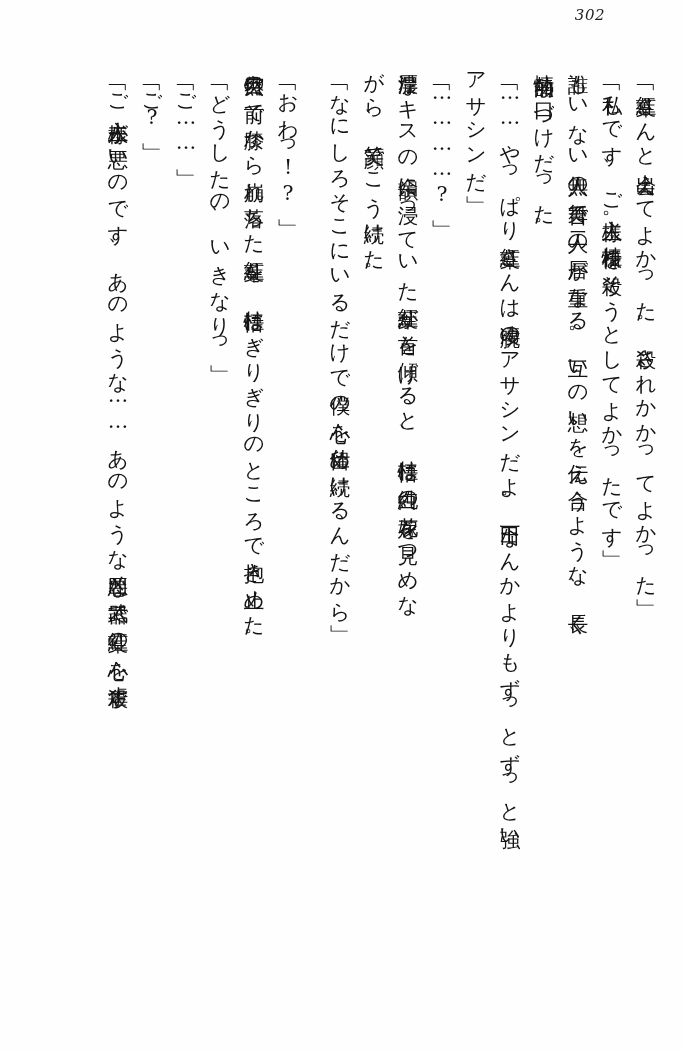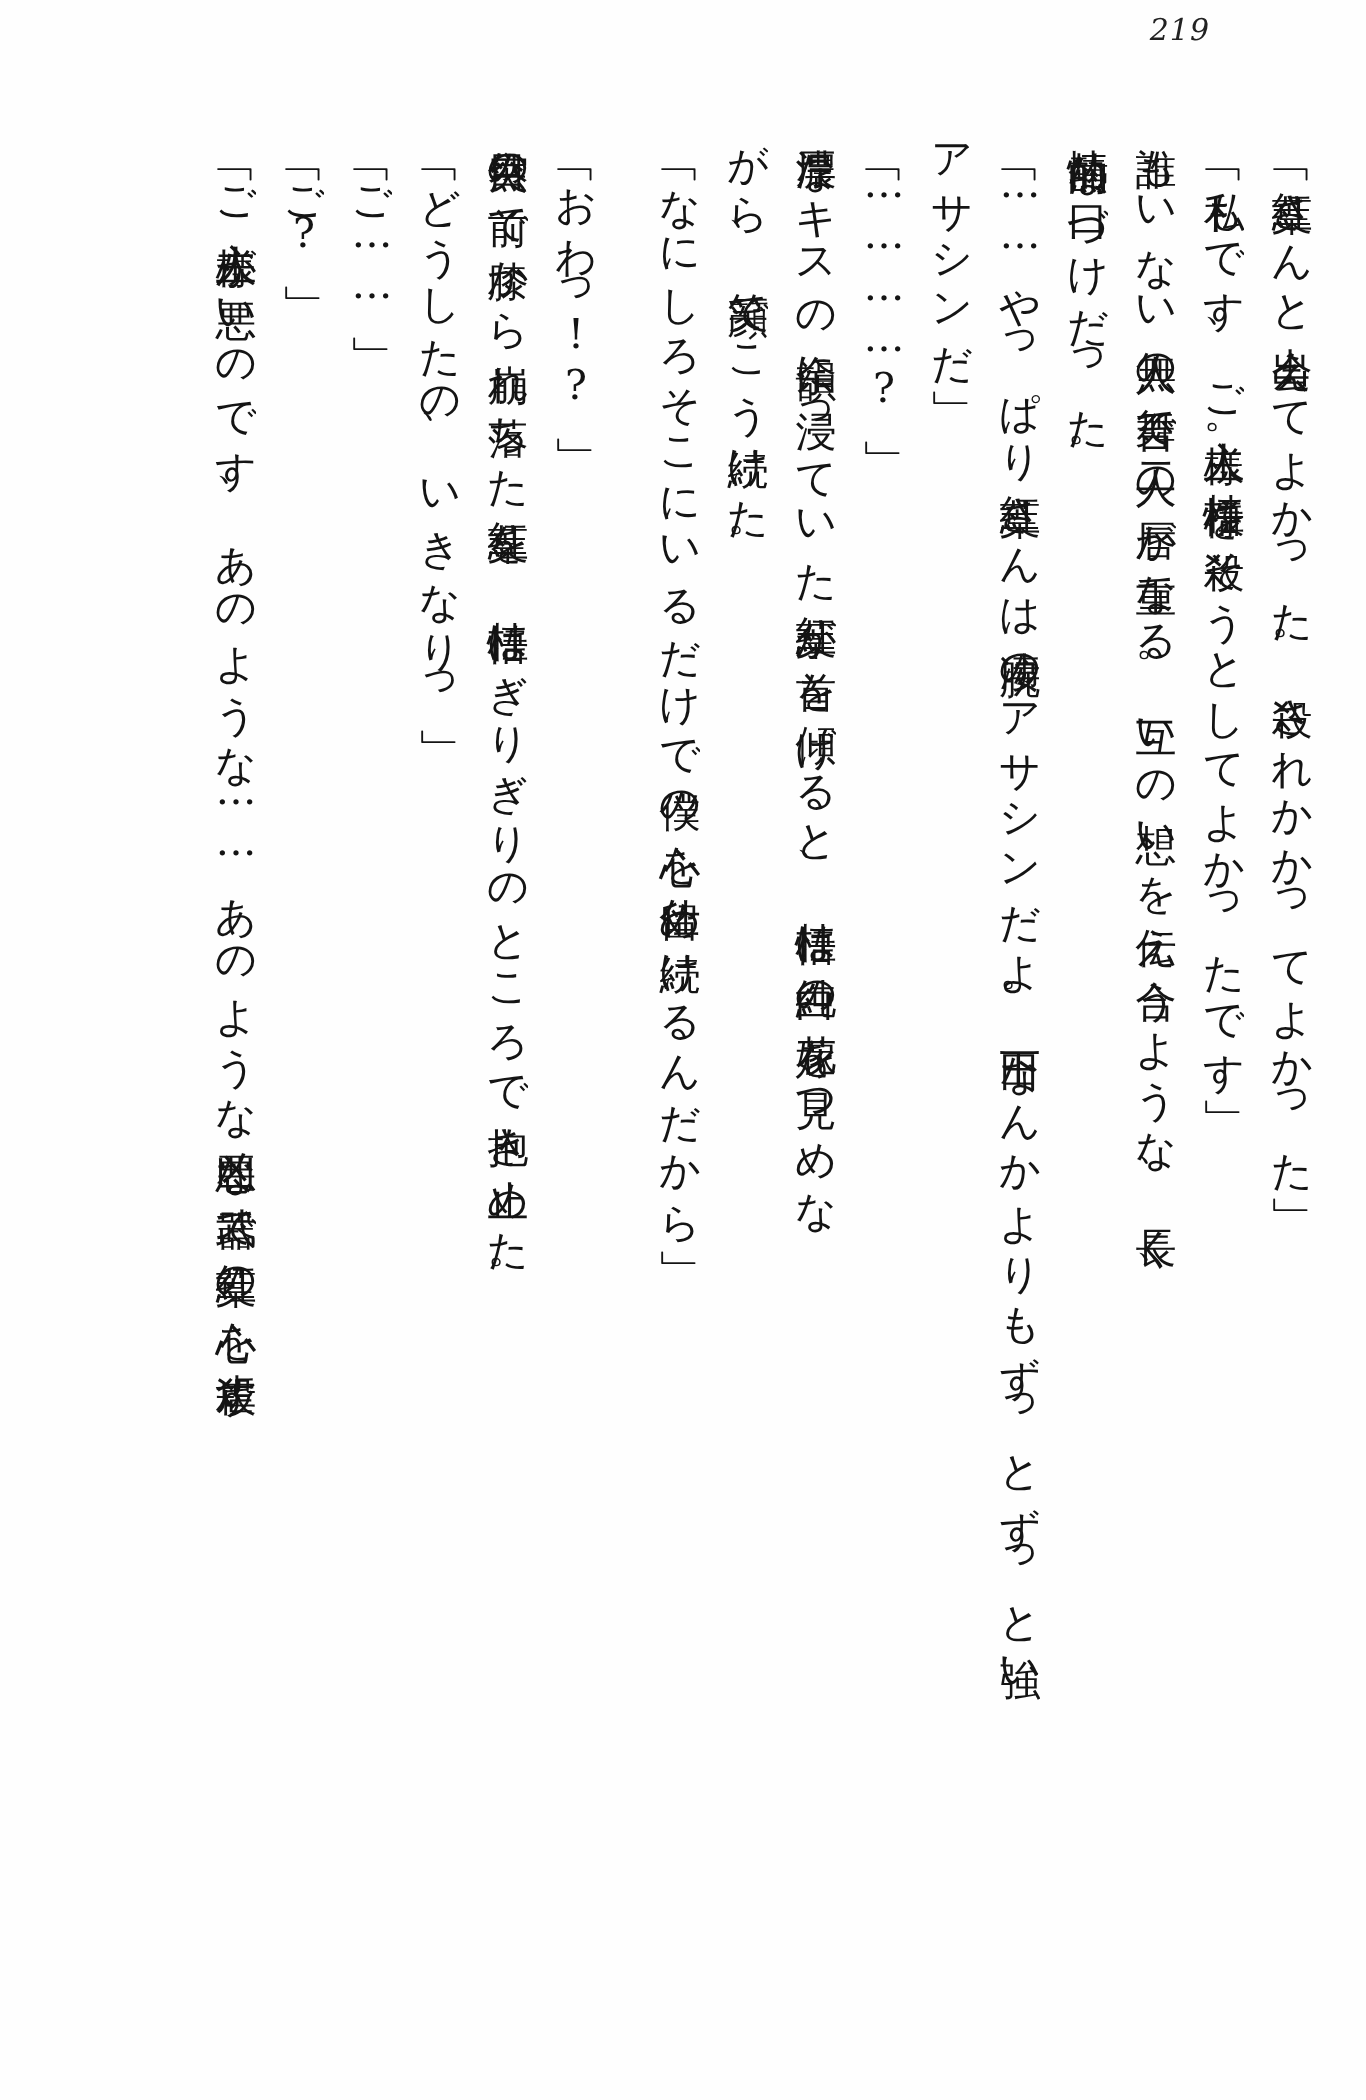--- a/index.html
+++ b/index.html
@@ -62,21 +62,21 @@
   }
   .v-line.blank {
     width: 18px;
     flex: 0 0 18px;
   }
 </style>
 </head>
 <body>
 
 <div class="page">
-  <div class="page-number">219</div>
+  <div class="page-number">302</div>
   <div class="text-body">
       <div class="v-line indent">「紅葉さんと出会えてよかった。殺されかかってよかった」</div>
       <div class="v-line indent">「私もです、ご主人様。桂悟様を殺そうとしてよかったです」</div>
       <div class="v-line">誰もいない無人の舞台で二人の唇が重なる。互いの想いを伝え合うような、長く、</div>
       <div class="v-line">情熱的な口づけだった。</div>
       <div class="v-line indent">「……やっぱり紅葉さんは凄腕のアサシンだよ。下田なんかよりもずっとずっと強い</div>
       <div class="v-line">アサシンだ」</div>
       <div class="v-line indent">「…………?」</div>
       <div class="v-line">濃厚なキスの余韻に浸っていた紅葉が首を傾げると、桂悟は純白の花嫁を見つめな</div>
       <div class="v-line">がら、笑顔でこう続けた。</div>

